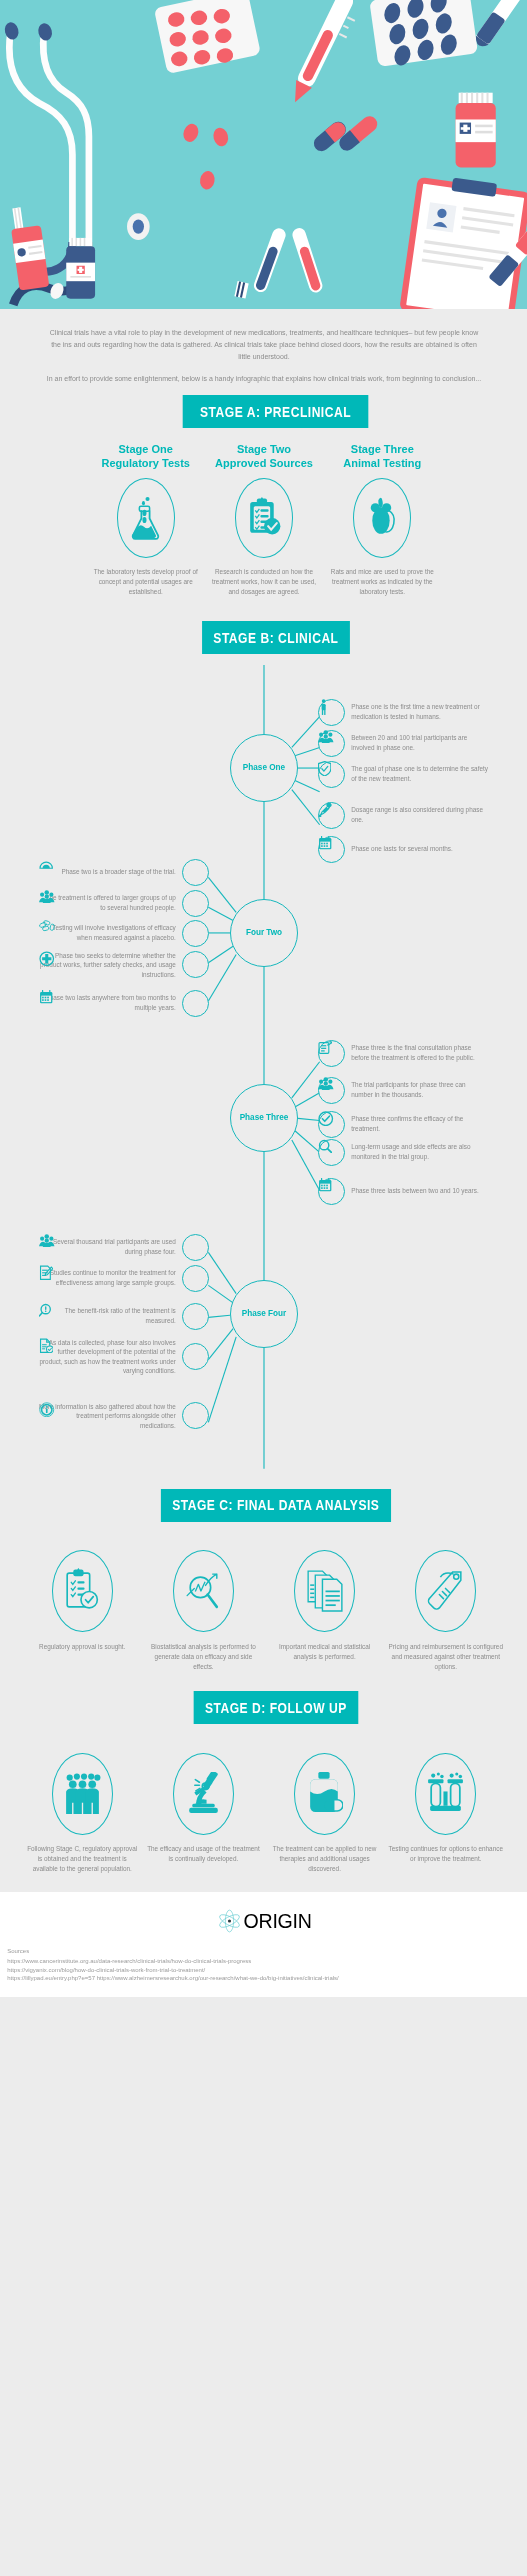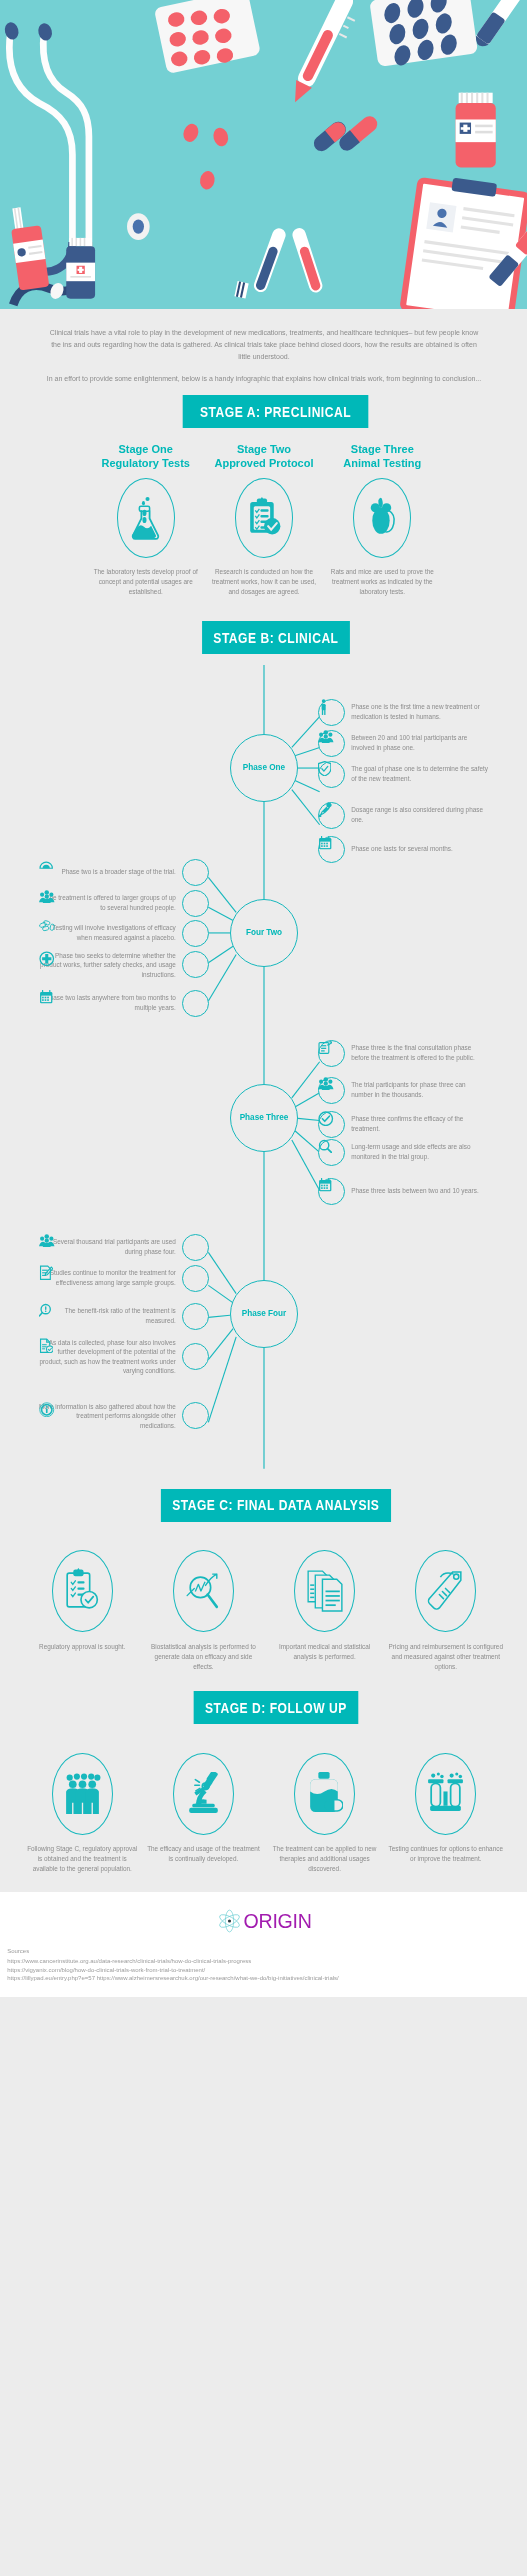--- a/index.html
+++ b/index.html
@@ -153,21 +153,21 @@
   
   .footer {
     background: #ffffff;
     padding: 17.5px 0 5.2px 0;
     text-align: center;
   }
   .logo-row { display: flex; align-items: center; justify-content: center; gap: 2.1px; }
   .logo-word {
     font-size: 19.6px;
     letter-spacing: -0.3px;
-    color: #a21caf;
+    color: #000000;
     font-family: "Liberation Sans", sans-serif;
   }
   .sources {
     text-align: left;
     padding: 14.4px 7.2px 8.2px 7.2px;
     color: #9b9b9b;
     font-size: 6px;
     line-height: 1.45;
     background: #ffffff;
     word-break: break-all;
@@ -356,21 +356,21 @@
             <path d="M24 28 L24 44 L8 76 a5 5 0 0 0 4 8 h40 a5 5 0 0 0 4 -8 L40 44 L40 28" fill="none" stroke="#17b8bd" stroke-width="3.5"></path>
             <path d="M15 62 q7 -9 14 -2 q7 7 14 -2 l9 18 a4 4 0 0 1 -3 6 H9 a4 4 0 0 1 -3 -6 z" fill="#17b8bd"></path>
           </svg>
         </div>
         <div class="caption">The laboratory tests develop proof of concept and potential usages are established.</div>
       </div>
 
       <div class="col3">
         <div class="col-title">
           <span>Stage Two</span><br>
-          <span>Approved Protocol</span>
+          <span>Approved Sources</span>
         </div>
         <div class="oval">
           <svg width="34" height="42" viewBox="0 0 66 82">
             <rect x="6" y="10" width="46" height="60" rx="5" fill="#17b8bd"></rect>
             <rect x="13" y="18" width="32" height="46" rx="3" fill="#ececec"></rect>
             <rect x="19" y="3" width="20" height="12" rx="4" fill="#17b8bd"></rect>
             <path d="M29 0 q4 4 0 7 q-4 -3 0 -7" fill="#17b8bd"></path>
             <g fill="#17b8bd">
               <rect x="26" y="24" width="16" height="5" rx="2"></rect>
               <rect x="26" y="35" width="16" height="5" rx="2"></rect>

